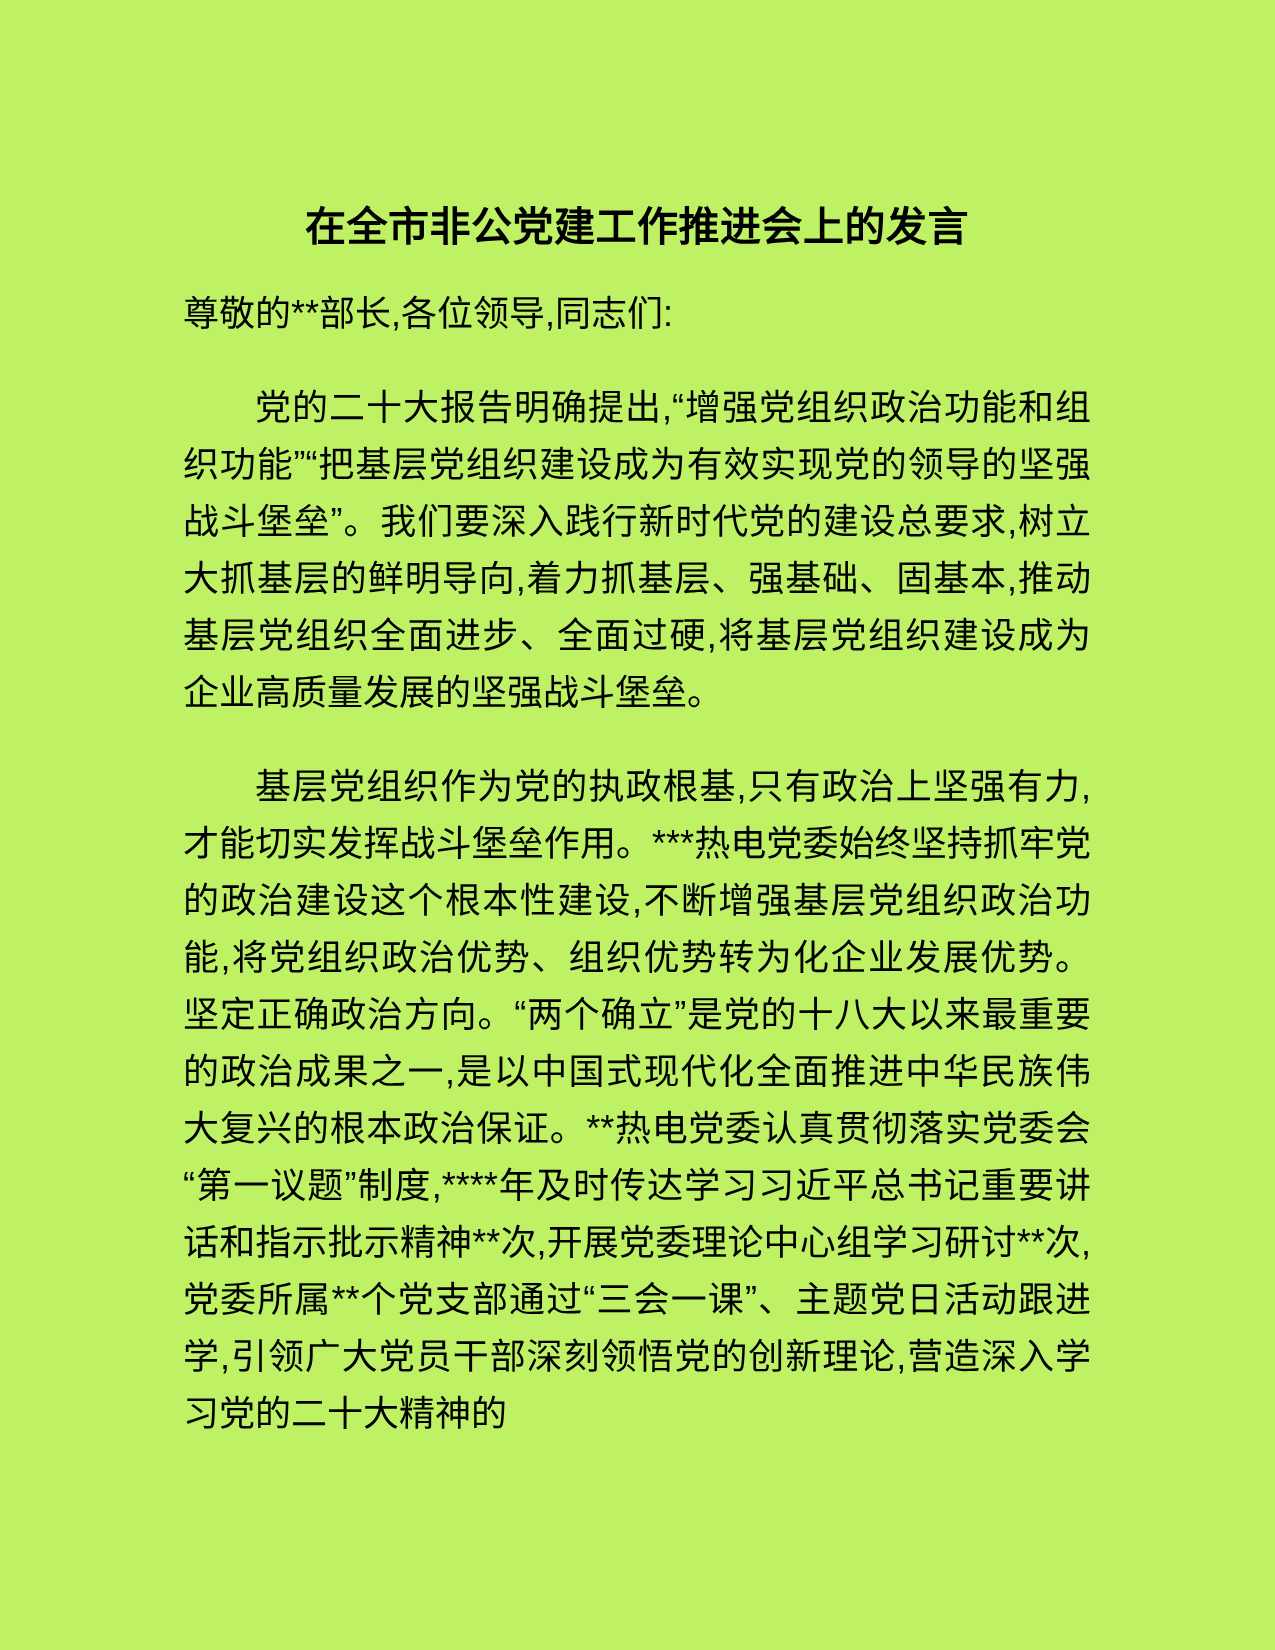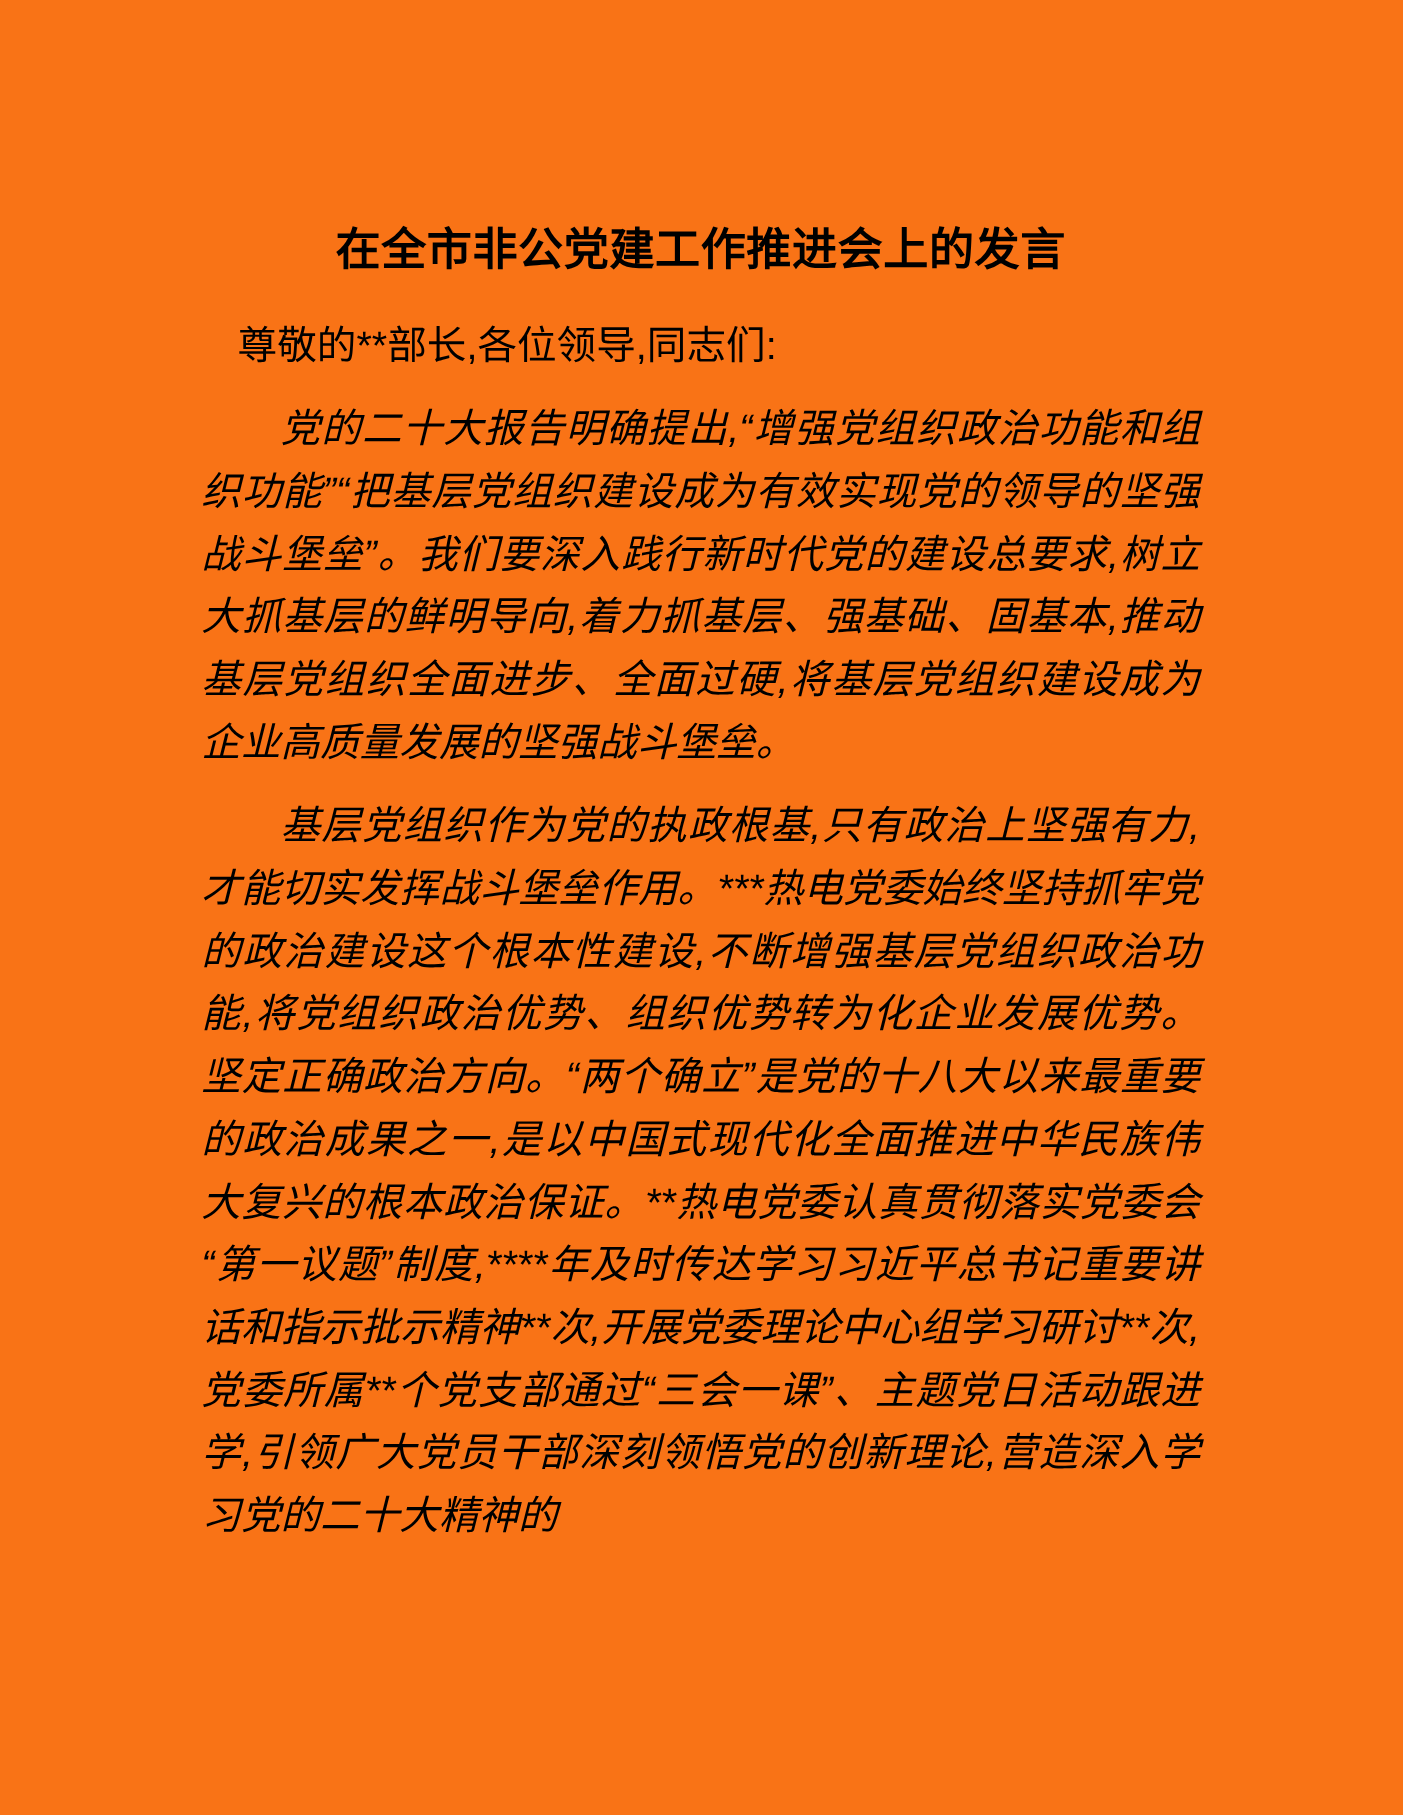--- a/index.html
+++ b/index.html
@@ -6,21 +6,21 @@
   html, body {
     margin: 0;
     padding: 0;
     background: #ffffff;
   }
   .page {
     position: relative;
     width: 1275px;
     height: 1650px;
     margin: 0 auto;
-    background: #f97316;
+    background: #bef264;
     overflow: hidden;
     box-sizing: border-box;
   }
   .content {
     position: absolute;
     left: 183px;
     top: 0;
     width: 908px;
   }
   .doc-title {
@@ -45,28 +45,26 @@
     margin: 0;
     text-align: justify;
     text-justify: inter-character;
     letter-spacing: 0px;
     word-break: break-all;
     -webkit-hyphens: none;
     hyphens: none;
   }
   .para.salutation {
     margin-top: 31px;
-    margin-left: 33px;
   }
   .para.indent {
     text-indent: 72px;
   }
   .para.gap {
-    margin-top: 19px;
-    font-style: italic;
+    margin-top: 37px;
   }
   .para.heading {
     text-indent: 72px;
   }
   .para.last {
     text-align: justify;
   }
 </style>
 </head>
 <body>

